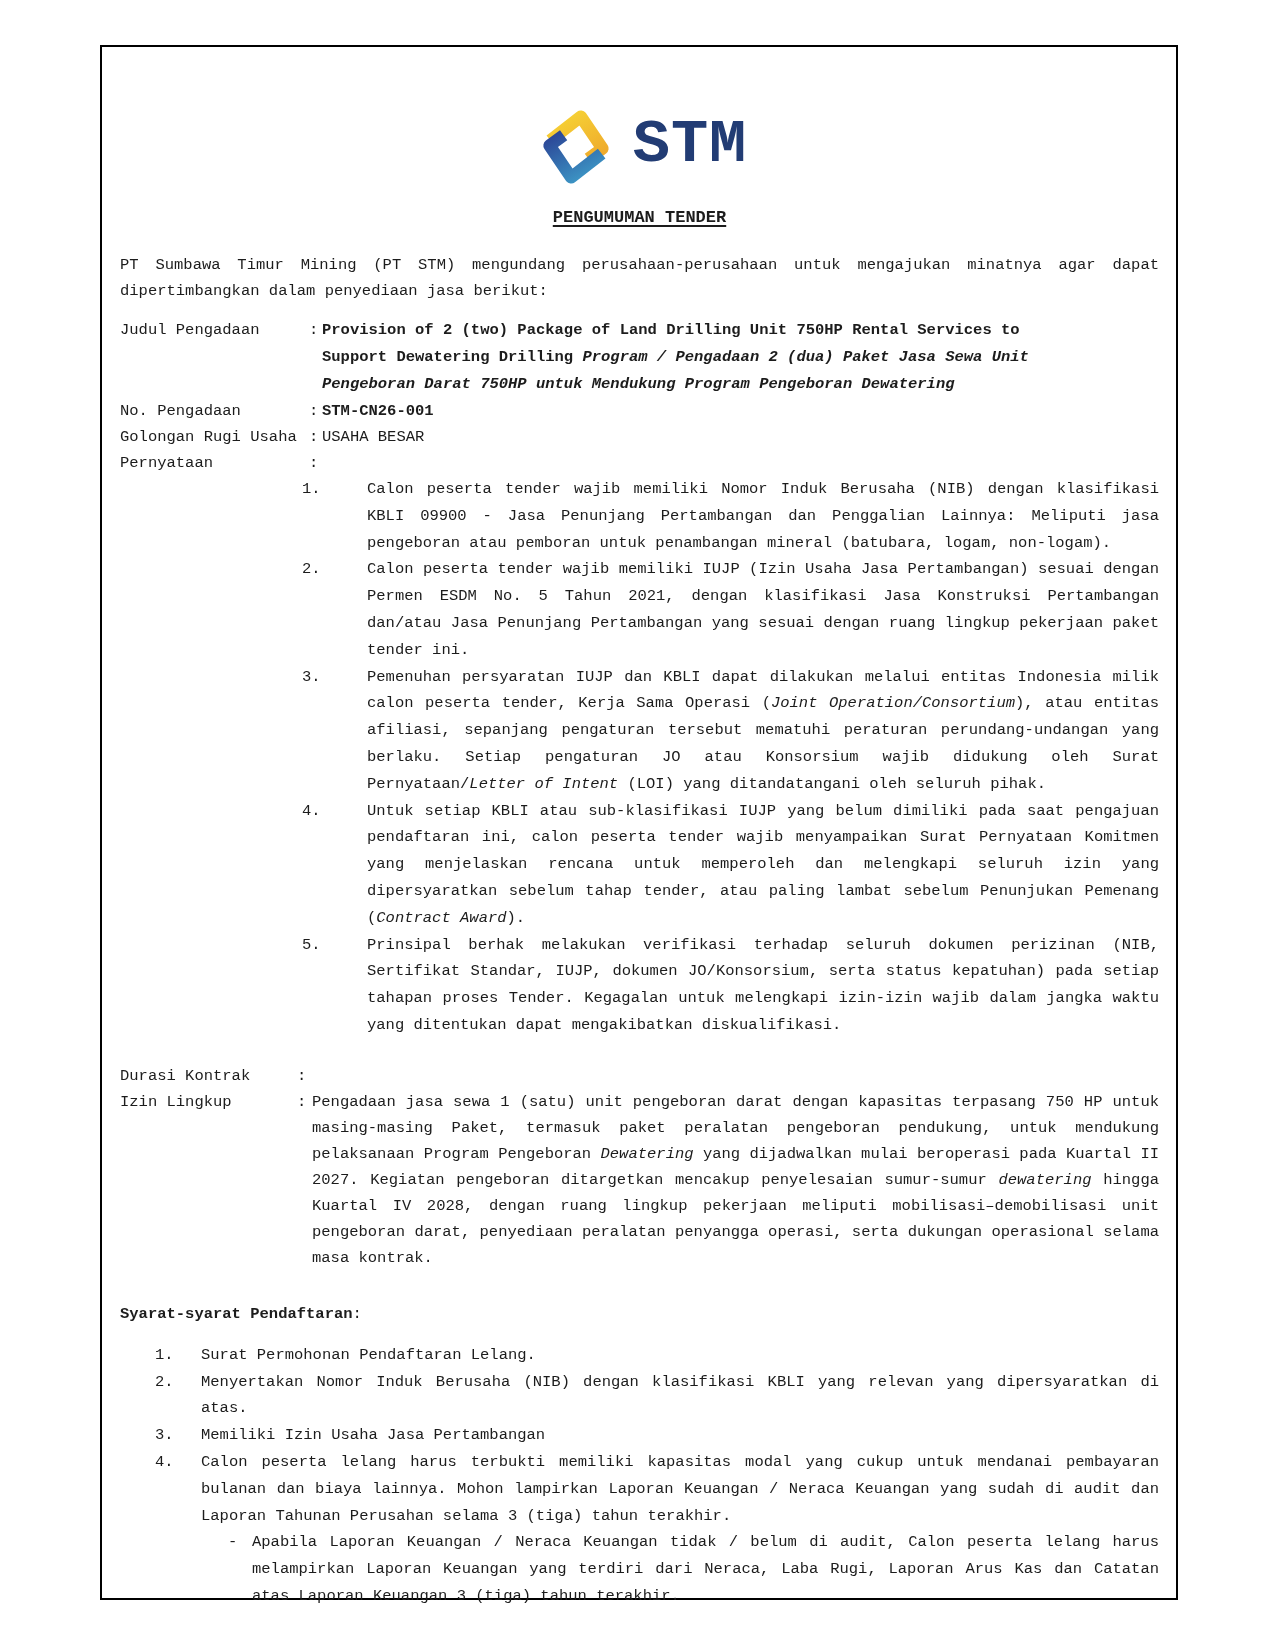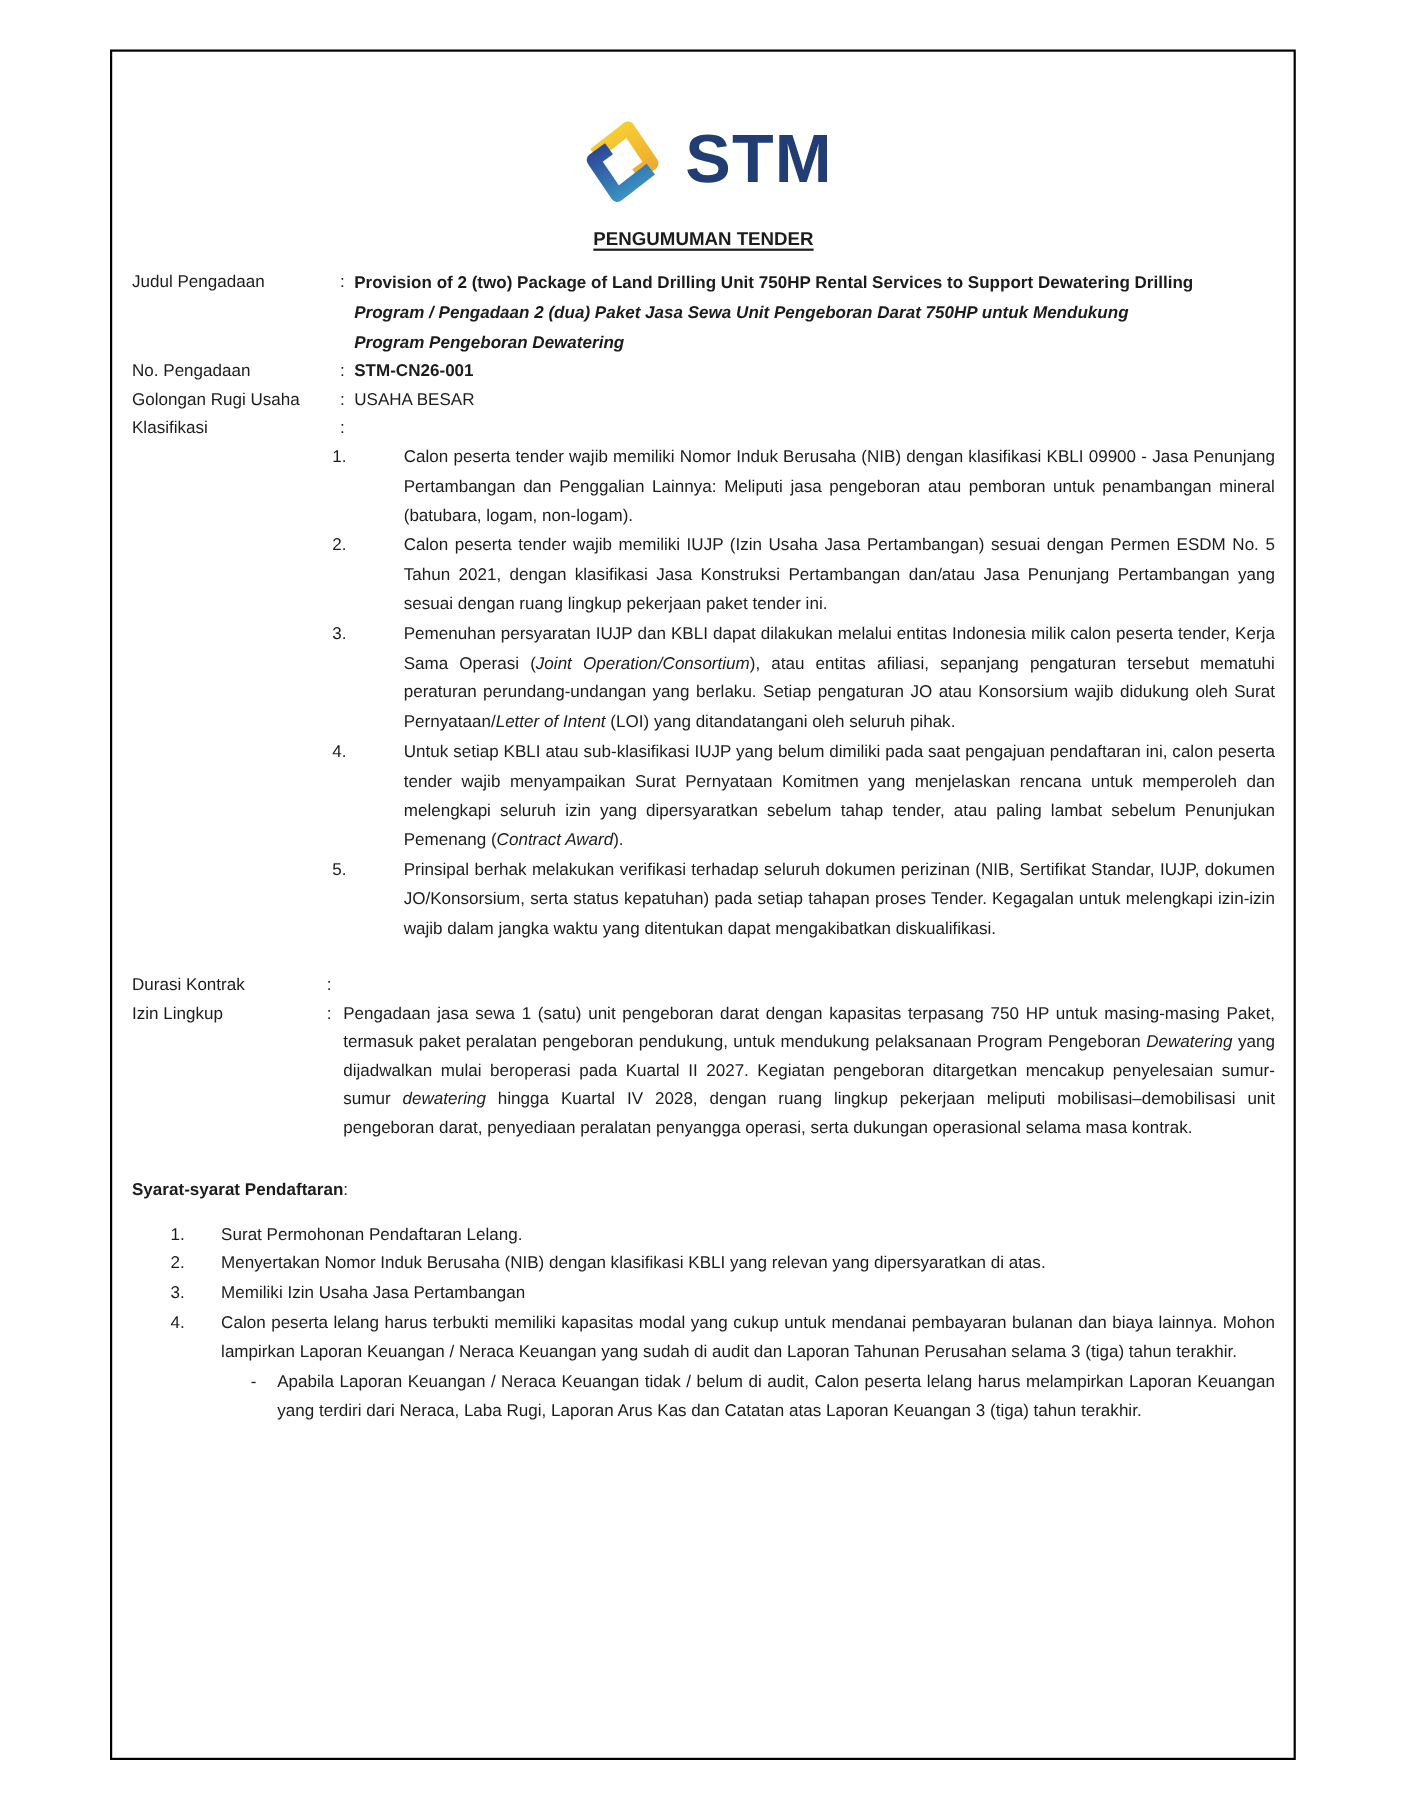--- a/index.html
+++ b/index.html
@@ -6,20 +6,21 @@
   body {
     width:1275px; height:1650px; position:relative;
     font-family:"Liberation Sans", sans-serif;
     color:#1c1c1c;
   }
   .frame {
     position:absolute; left:100px; top:45px;
     width:1078px; height:1555px;
     border:2px solid #000; box-sizing:border-box;
     padding:0 17px 0 18px;
+    font-family:Liberation Mono, monospace;
   }
   
   .logo-row { margin-top:56px; display:flex; justify-content:center; align-items:center; gap:13px; }
   .logo-mark { width:88px; height:88px; display:block; }
   .logo-text {
     font-size:62px; font-weight:bold; color:#223C74;
     letter-spacing:1px; line-height:1; transform:translateY(-2px);
   }
   
   .doc-title { margin-top:13px; text-align:center; font-weight:bold; font-size:17px; line-height:27px; }
@@ -75,39 +76,40 @@
         <path d="M 80,53 L 50,85 L 20,53 L 34,39" stroke="url(#gb)"></path>
       </g>
     </svg>
     <span class="logo-text">STM</span>
   </div>
 
   <div class="doc-title">
     <span class="title-line">PENGUMUMAN TENDER</span>
   </div>
 
+  <p class="intro">PT Sumbawa Timur Mining (PT STM) mengundang perusahaan-perusahaan untuk mengajukan minatnya agar dapat dipertimbangkan dalam penyediaan jasa berikut:</p>
 
   <div class="fields">
     <div class="field-row">
       <span>Judul Pengadaan</span>
       <span>:</span>
       <span class="judul-value"><span class="seg-bold">Provision of 2 (two) Package of Land Drilling Unit 750HP Rental Services to Support Dewatering Drilling </span><span class="seg-bold-italic">Program / Pengadaan 2 (dua) Paket Jasa Sewa Unit Pengeboran Darat 750HP untuk Mendukung Program Pengeboran Dewatering</span></span>
     </div>
     <div class="field-row">
       <span>No. Pengadaan</span>
       <span>:</span>
       <span class="f-bold">STM-CN26-001</span>
     </div>
     <div class="field-row">
       <span>Golongan Rugi Usaha</span>
       <span>:</span>
       <span>USAHA BESAR</span>
     </div>
     <div class="field-row">
-      <span>Klasifikasi</span>
+      <span>Pernyataan</span>
       <span>:</span>
       <span></span>
     </div>
   </div>
 
   <div class="klist">
     <div class="klist-item">
       <span>1.</span>
       <span class="k-text"><span class="seg-plain">Calon peserta tender wajib memiliki Nomor Induk Berusaha (NIB) dengan klasifikasi KBLI 09900 - Jasa Penunjang Pertambangan dan Penggalian Lainnya: Meliputi jasa pengeboran atau pemboran untuk penambangan mineral (batubara, logam, non-logam).</span></span>
     </div>

